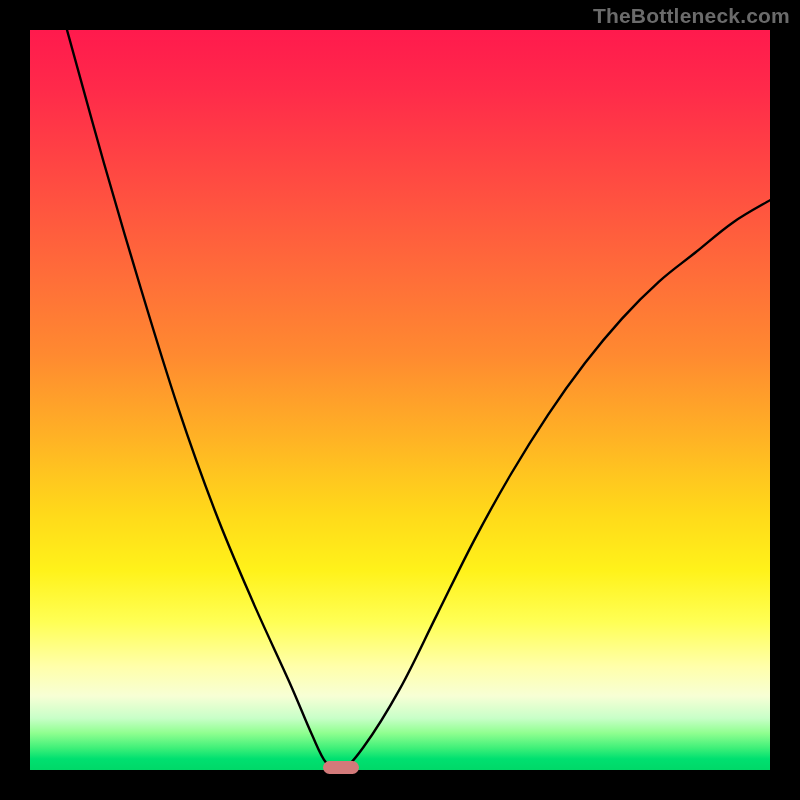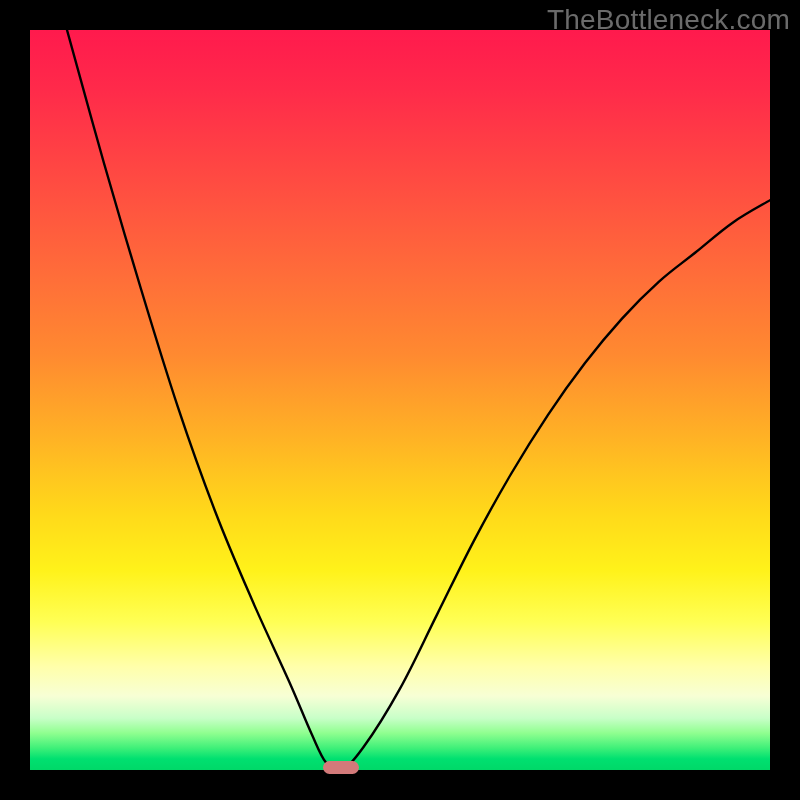--- a/index.html
+++ b/index.html
@@ -42,22 +42,22 @@
       #40f079 97%,
       #00e070 98.5%,
       #00d868 100%
     );
   }
   .watermark {
     position: absolute;
     top: 4px;
     right: 10px;
     color: #6b6b6b;
-    font-size: 28px;
-    font-weight: 400;
+    font-size: 21px;
+    font-weight: 700;
     letter-spacing: 0.2px;
     user-select: none;
   }
   svg.curve {
     position: absolute;
     left: 0;
     top: 0;
     width: 740px;
     height: 740px;
   }

